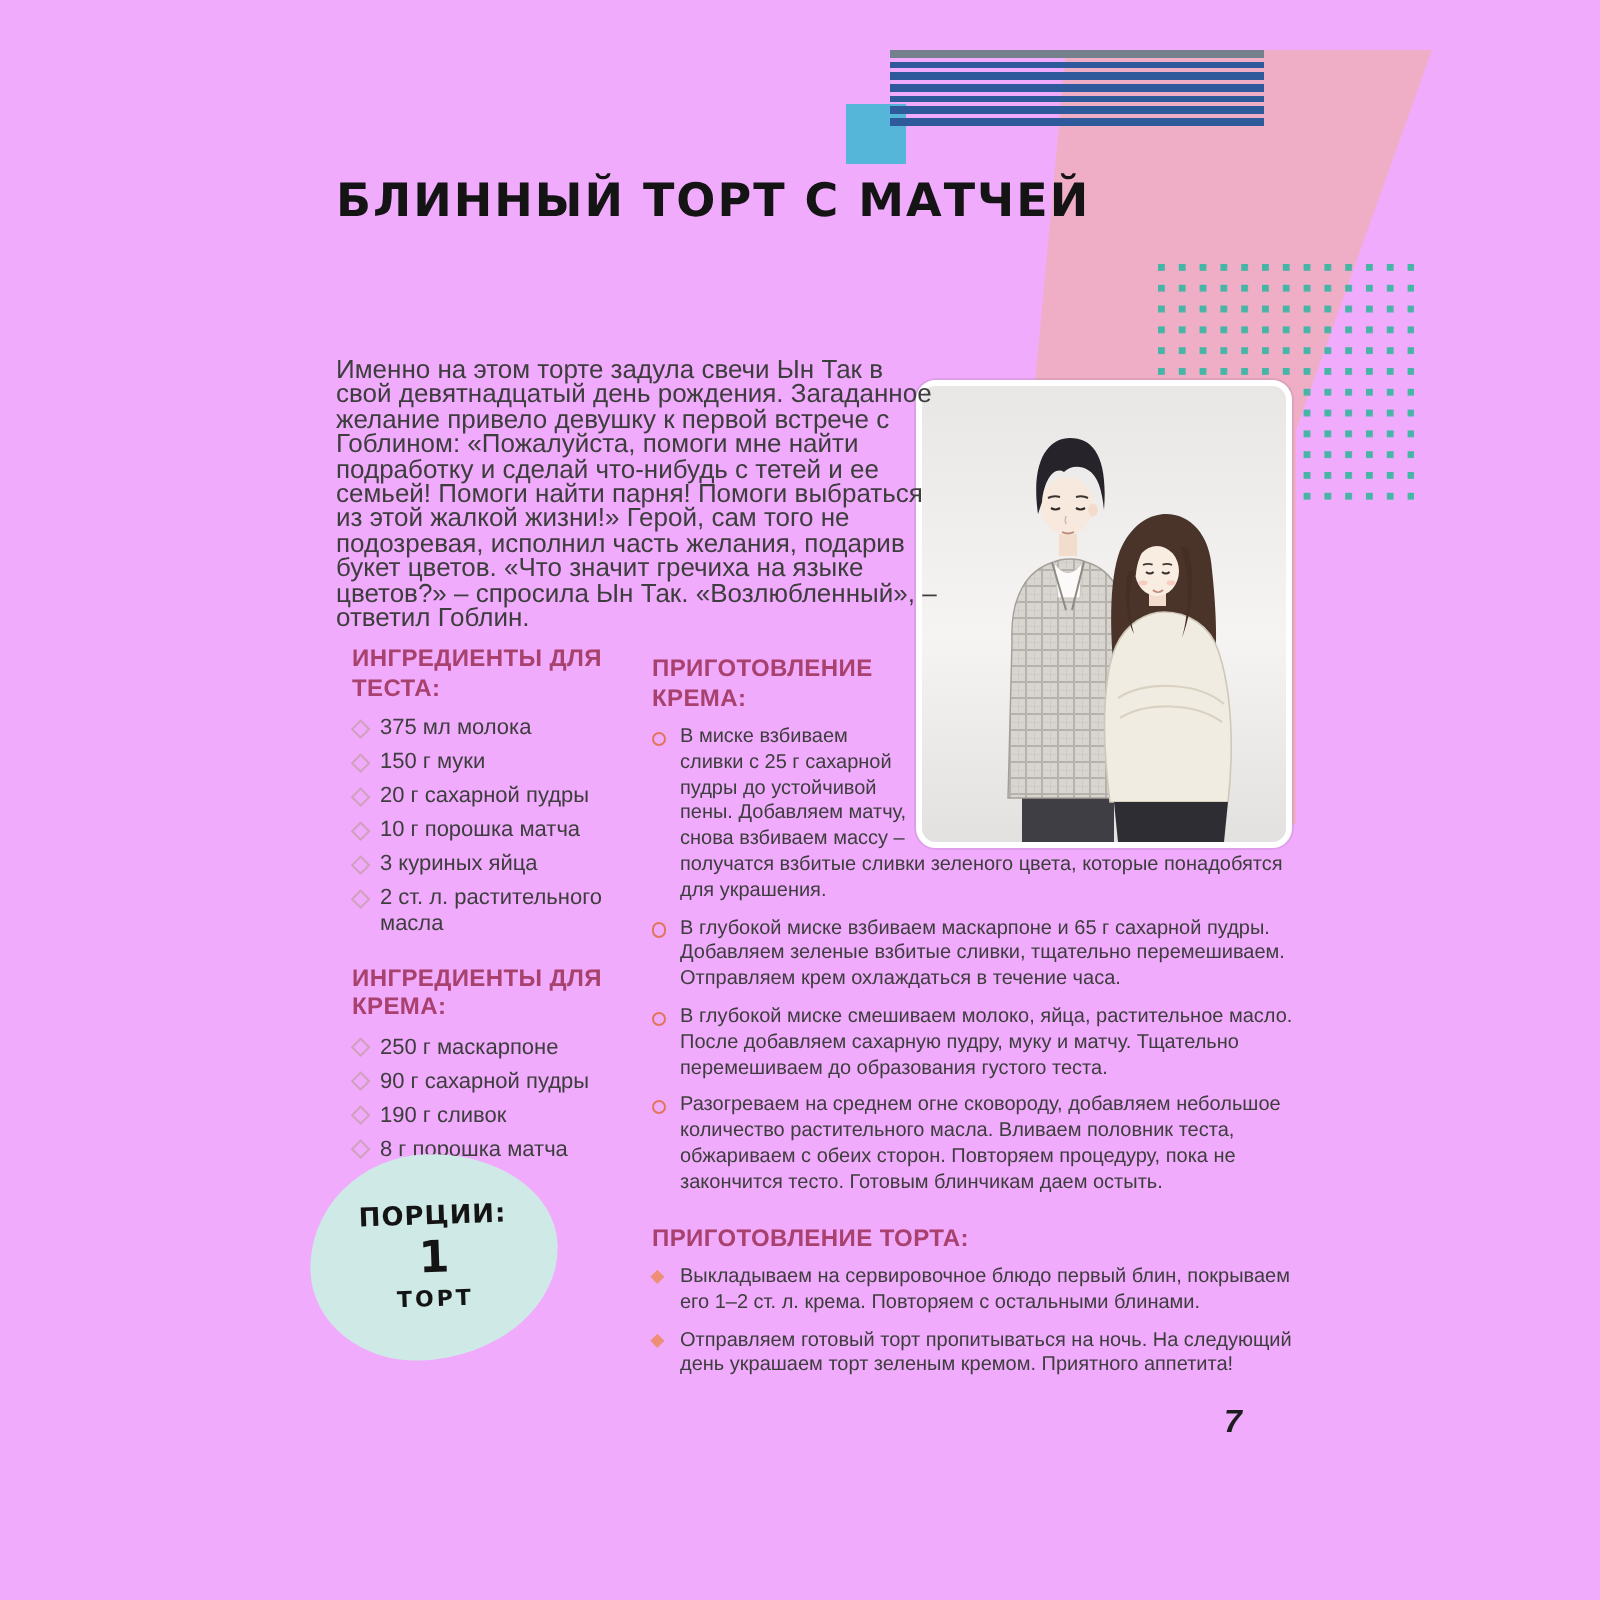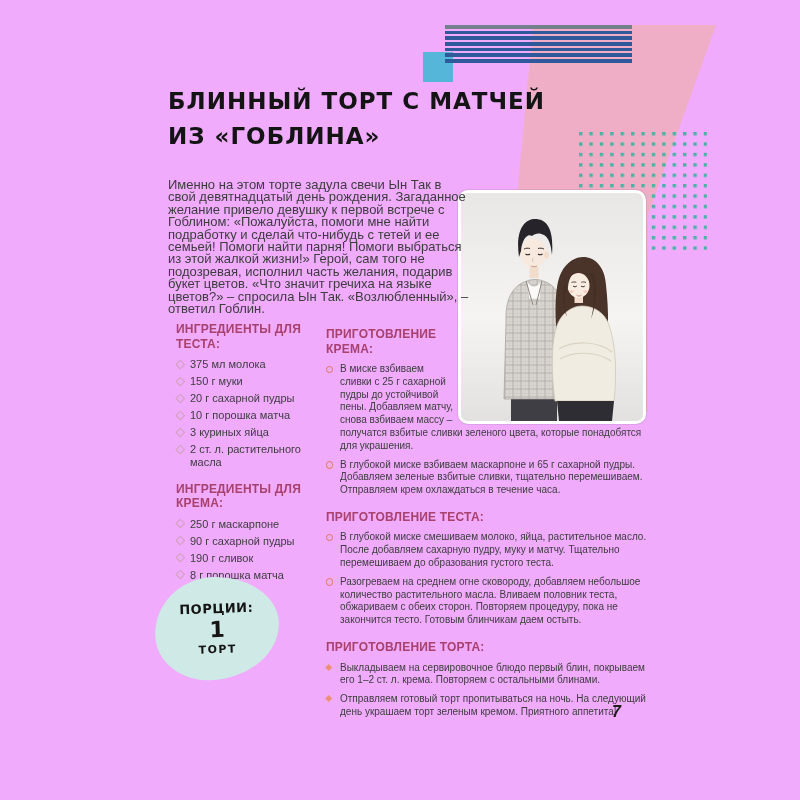--- a/index.html
+++ b/index.html
@@ -133,21 +133,20 @@
         <path d="M112,93 C113.2,94 114.6,94 115.8,93 M120,93 C121.2,94 122.6,94 123.8,93" stroke="#332e2b" stroke-width="1" fill="none"></path>
         <ellipse cx="110.5" cy="98.5" rx="2.2" ry="1.2" fill="#f5c3b4" opacity="0.75"></ellipse>
         <ellipse cx="124.5" cy="98.5" rx="2.2" ry="1.2" fill="#f5c3b4" opacity="0.75"></ellipse>
         <path d="M115.5,102 C117,103.4 119,103.4 120.5,102" stroke="#c08b78" stroke-width="0.9" fill="none"></path>
       </g>
     </svg>
   </div>
 
   <div class="title">
     <div>БЛИННЫЙ ТОРТ С МАТЧЕЙ</div>
-    <div>ИЗ «ГОБЛИНА»</div>
   </div>
 
   <div class="intro">Именно на этом торте задула свечи Ын Так в свой девятнадцатый день рождения. Загаданное желание привело девушку к первой встрече с Гоблином: «Пожалуйста, помоги мне найти подработку и сделай что-нибудь с тетей и ее семьей! Помоги найти парня! Помоги выбраться из этой жалкой жизни!» Герой, сам того не подозревая, исполнил часть желания, подарив букет цветов. «Что значит гречиха на языке цветов?» – спросила Ын Так. «Возлюбленный», – ответил Гоблин.</div>
 
   <div class="col-left">
     <h3 class="sec-h">ИНГРЕДИЕНТЫ ДЛЯ ТЕСТА:</h3>
     <div class="ing-item"><span class="b-d"></span><span>375 мл молока</span></div>
     <div class="ing-item"><span class="b-d"></span><span>150 г муки</span></div>
     <div class="ing-item"><span class="b-d"></span><span>20 г сахарной пудры</span></div>
     <div class="ing-item"><span class="b-d"></span><span>10 г порошка матча</span></div>
@@ -167,21 +166,20 @@
     <div class="unit">ТОРТ</div>
   </div>
 
   <div class="col-right">
     <div class="img-spacer"></div>
 
     <h3 class="sec-h">ПРИГОТОВЛЕНИЕ КРЕМА:</h3>
     <div class="step"><span class="b-c"></span><span>В миске взбиваем сливки с 25 г сахарной пудры до устойчивой пены. Добавляем матчу, снова взбиваем массу – получатся взбитые сливки зеленого цвета, которые понадобятся для украшения.</span></div>
     <div class="step"><span class="b-c"></span><span>В глубокой миске взбиваем маскарпоне и 65 г сахарной пудры. Добавляем зеленые взбитые сливки, тщательно перемешиваем. Отправляем крем охлаждаться в течение часа.</span></div>
 
-    <h3 class="sec-h mt">ПРИГОТОВЛЕНИЕ ТЕСТА:</h3>
     <div class="step"><span class="b-c"></span><span>В глубокой миске смешиваем молоко, яйца, растительное масло. После добавляем сахарную пудру, муку и матчу. Тщательно перемешиваем до образования густого теста.</span></div>
     <div class="step"><span class="b-c"></span><span>Разогреваем на среднем огне сковороду, добавляем небольшое количество растительного масла. Вливаем половник теста, обжариваем с обеих сторон. Повторяем процедуру, пока не закончится тесто. Готовым блинчикам даем остыть.</span></div>
 
     <h3 class="sec-h mt">ПРИГОТОВЛЕНИЕ ТОРТА:</h3>
     <div class="step"><span class="b-s"></span><span>Выкладываем на сервировочное блюдо первый блин, покрываем его 1–2 ст. л. крема. Повторяем с остальными блинами.</span></div>
     <div class="step"><span class="b-s"></span><span>Отправляем готовый торт пропитываться на ночь. На следующий день украшаем торт зеленым кремом. Приятного аппетита!</span></div>
   </div>
 
   <div class="page-num">7</div>
 

